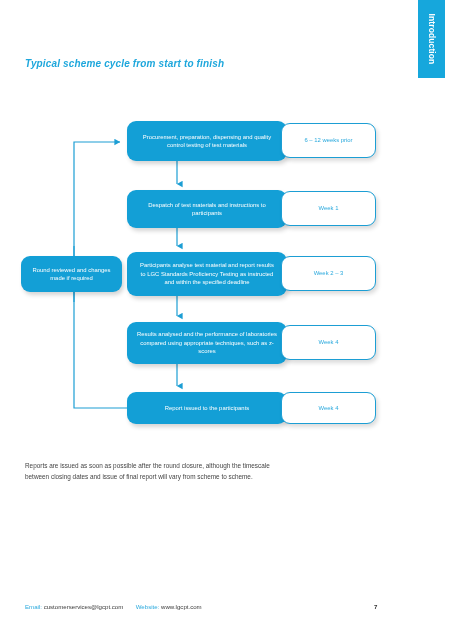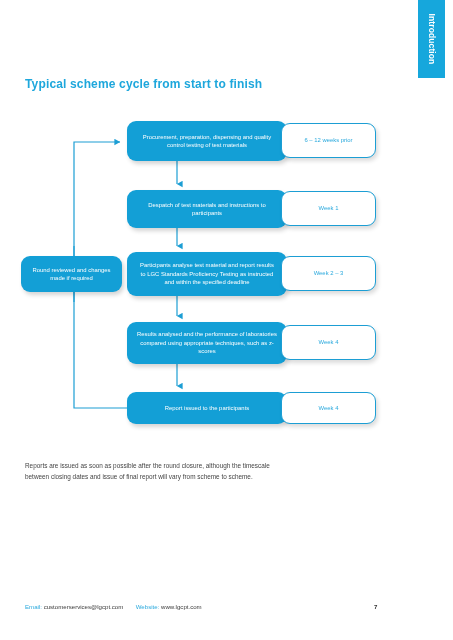--- a/index.html
+++ b/index.html
@@ -38,25 +38,26 @@
     color: #ffffff;
     font-size: 8.5px;
     font-weight: bold;
     letter-spacing: 0.1px;
   }
 
   
   .section-title {
     position: absolute;
     left: 25px;
-    top: 77px;
+    top: 58px;
     color: #1ea7dc;
-    font-size: 12px;
+    font-size: 10px;
     font-weight: bold;
     letter-spacing: 0.15px;
+    font-style: italic;
   }
 
   
   .flow {
     position: absolute;
     left: 0;
     top: 0;
     width: 453px;
     height: 640px;
     pointer-events: none;

